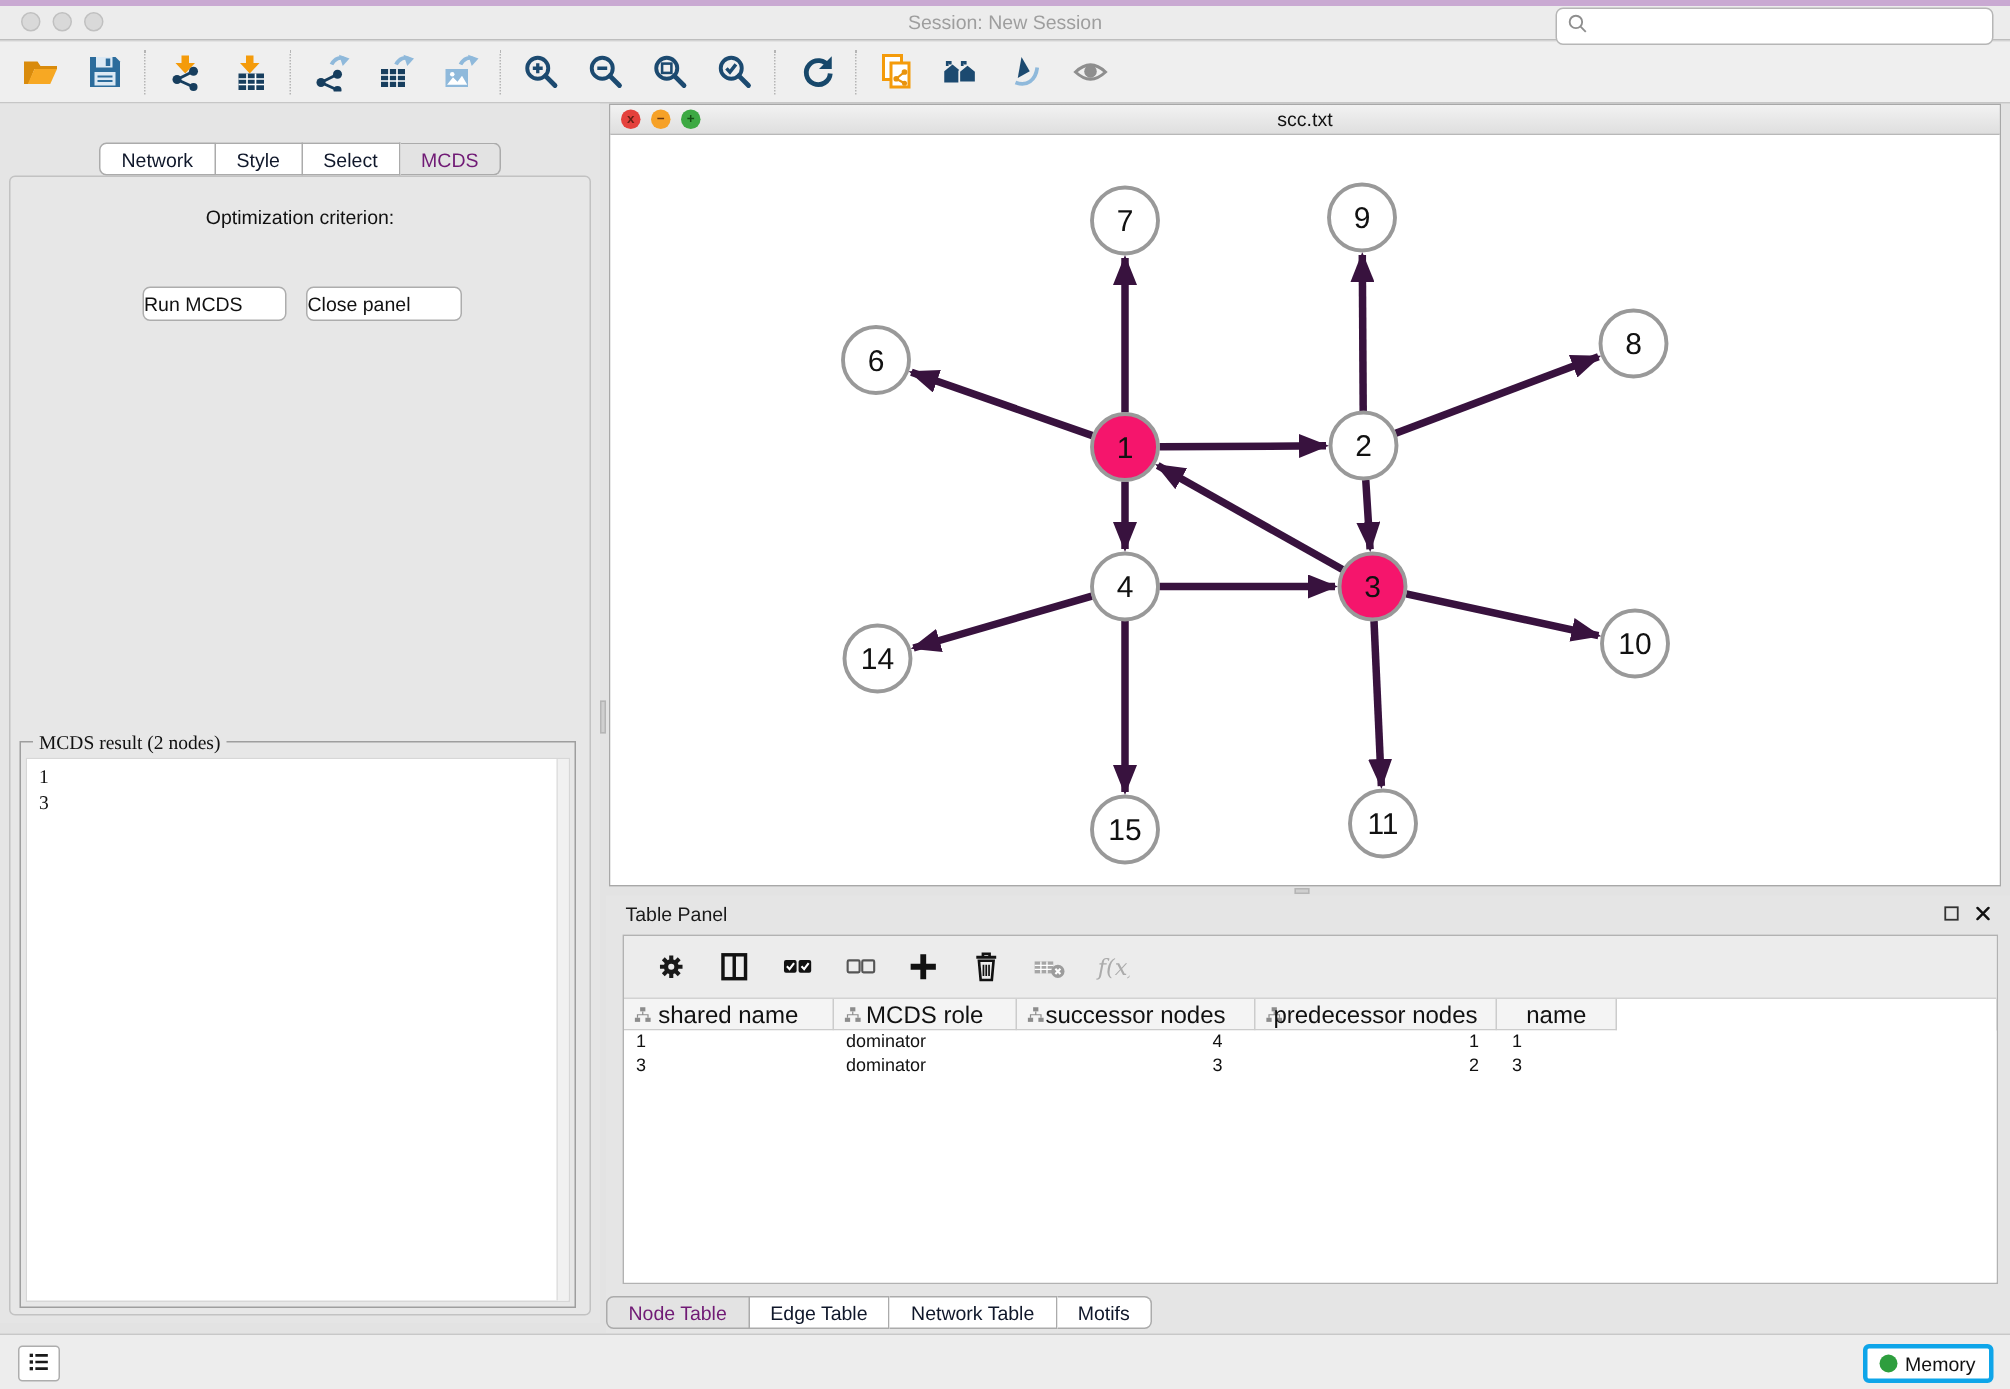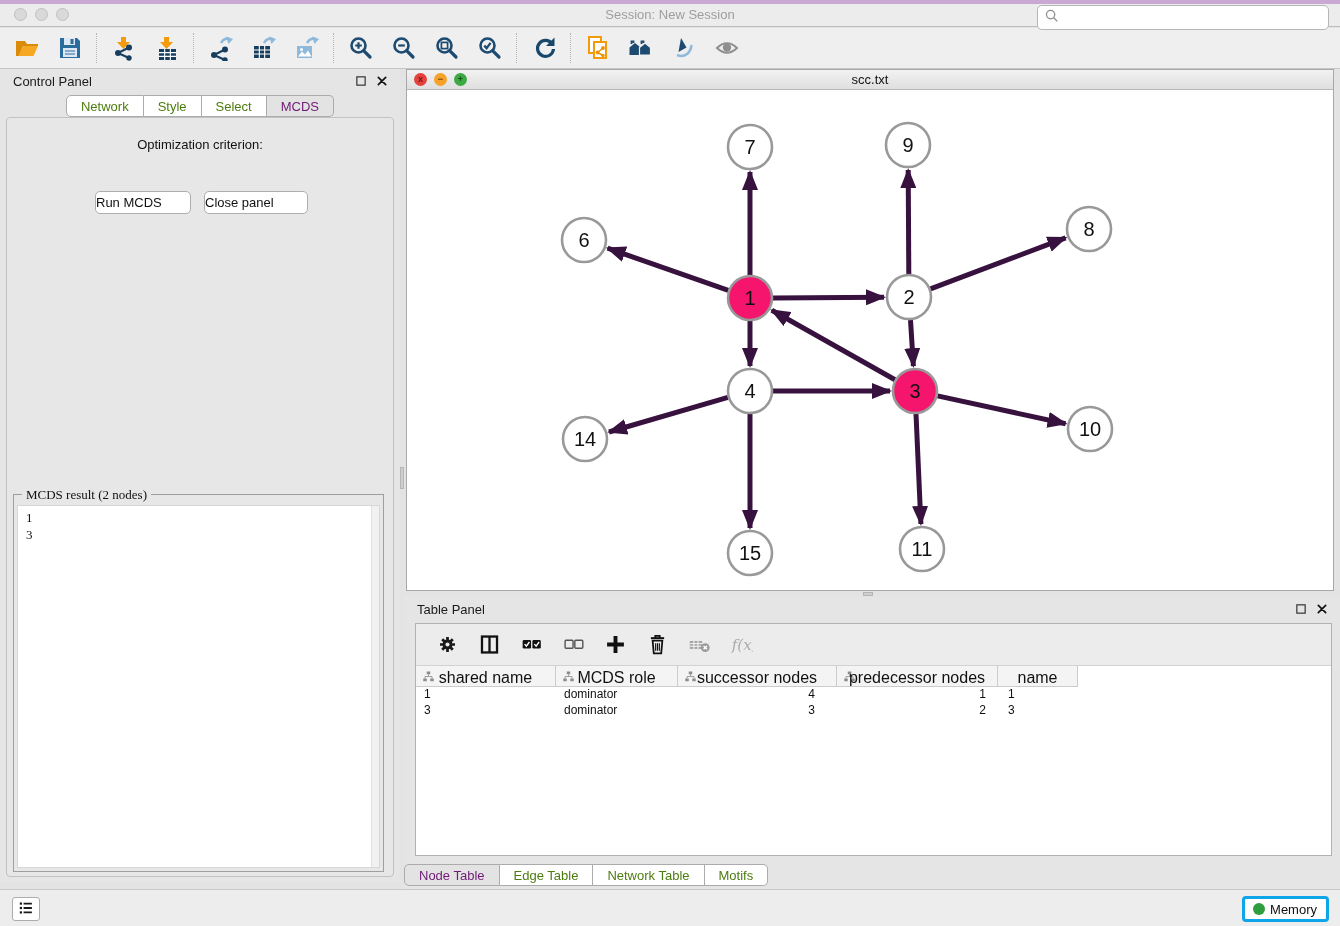--- a/index.html
+++ b/index.html
@@ -24,21 +24,21 @@
   #search-box svg { width:18px; height:18px; flex:none; }
   #search-box input { border:none; outline:none; flex:1; height:21px; font:13px "Liberation Sans",sans-serif; background:transparent; }
   
   #control-panel { position:absolute; left:0; top:69px; width:400px; height:813px; background:#E5E5E5; }
   .panel-head { position:relative; height:25px; }
   .panel-head .panel-title { position:absolute; left:13px; top:5px; color:#1A1A1A; }
   .panel-head .ph-icons { position:absolute; right:12px; top:6px; display:flex; gap:9px; }
   .ph-icons svg { width:12px; height:12px; }
   #cp-tabs { position:absolute; left:0; top:26px; width:100%; display:flex; justify-content:center; }
   .tabrow { display:flex; }
-  .tab { height:22px; line-height:21px; padding:0 14px; background:#fff; border:1px solid #ABABAB; border-left:none; color:#4d7c0f; text-align:center; }
+  .tab { height:22px; line-height:21px; padding:0 14px; background:#fff; border:1px solid #ABABAB; border-left:none; color:#0f172a; text-align:center; }
   .tab:first-child { border-left:1px solid #ABABAB; border-radius:5px 0 0 5px; }
   .tab:last-child { border-radius:0 5px 5px 0; }
   .tab.active { background:#E3E3E3; color:#701a75; }
   #cp-body { position:absolute; left:6px; top:48px; width:388px; height:760px; background:#E7E7E7; border:1px solid #C2C2C2; border-radius:4px; }
   #opt-label { position:absolute; left:0; right:0; top:19px; text-align:center; }
   #criterion-select { position:absolute; left:37px; top:42px; width:311px; height:22px; background:#fff; border:1px solid #ABABAB; border-radius:4px; display:flex; align-items:center; padding:0 4px 0 10px; }
   #criterion-select .sel-text { flex:1; }
   #criterion-select svg { width:13px; height:14px; }
   .cp-btn { position:absolute; top:73px; height:23px; background:#fff; border:1px solid #ADADAD; border-radius:5px; text-align:left; line-height:21px; }
   #run-btn { left:88px; width:96px; }
@@ -246,31 +246,20 @@
     </div>
   <div id="search-box">
     <span id="search-icon-slot"><svg width="18" height="18" viewBox="0 0 26 26" xmlns="http://www.w3.org/2000/svg">
           <circle cx="11" cy="11" r="6" fill="none" stroke="#8E8E8E" stroke-width="1.8"></circle>
           <path d="M15.5 15.5l5 5" stroke="#8E8E8E" stroke-width="1.8"></path>
         </svg></span>
     <input placeholder="" style="">
   </div>
 
   <div id="control-panel">
-    <div class="panel-head">
-      <span class="panel-title">Control Panel</span>
-      <span class="ph-icons">
-        <span class="icon-slot"><svg width="12" height="12" viewBox="0 0 26 26" xmlns="http://www.w3.org/2000/svg">
-              <rect x="4" y="4" width="18" height="18" fill="none" stroke="#333" stroke-width="2.6"></rect>
-            </svg></span>
-        <span class="icon-slot"><svg width="12" height="12" viewBox="0 0 26 26" xmlns="http://www.w3.org/2000/svg">
-              <path d="M5 5l16 16M21 5L5 21" stroke="#111" stroke-width="3.6" stroke-linecap="round"></path>
-            </svg></span>
-      </span>
-    </div>
     <div id="cp-tabs">
         <div class="tabrow" id="cp-tabrow">
           <div class="tab">Network</div>
           <div class="tab">Style</div>
           <div class="tab">Select</div>
           <div class="tab active">MCDS</div>
         </div>
       </div>
     <div id="cp-body">
       <div id="opt-label">Optimization criterion:</div>

